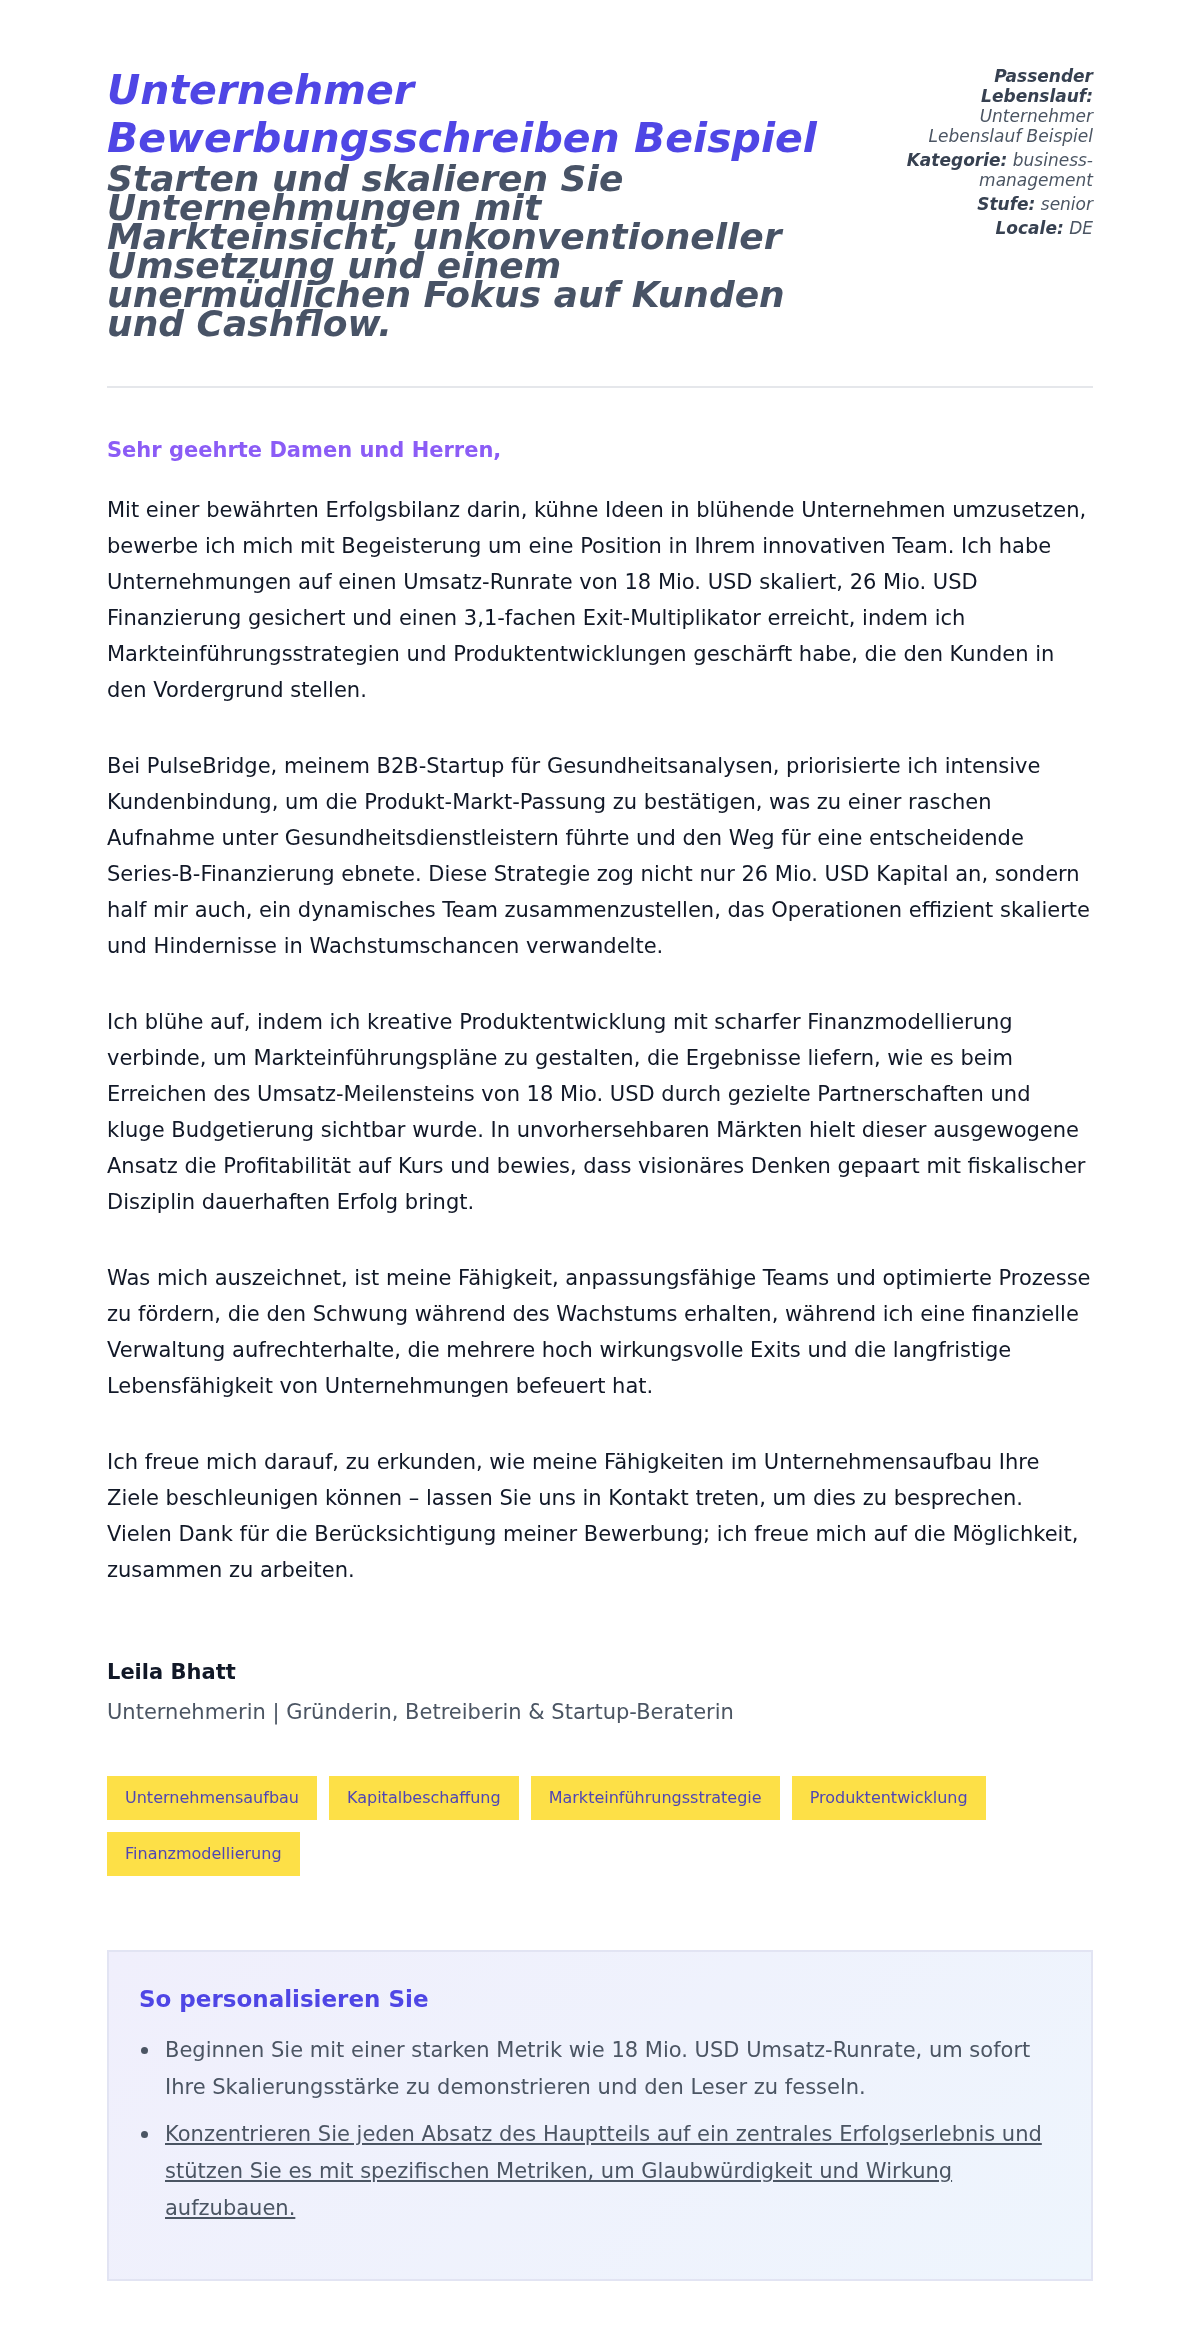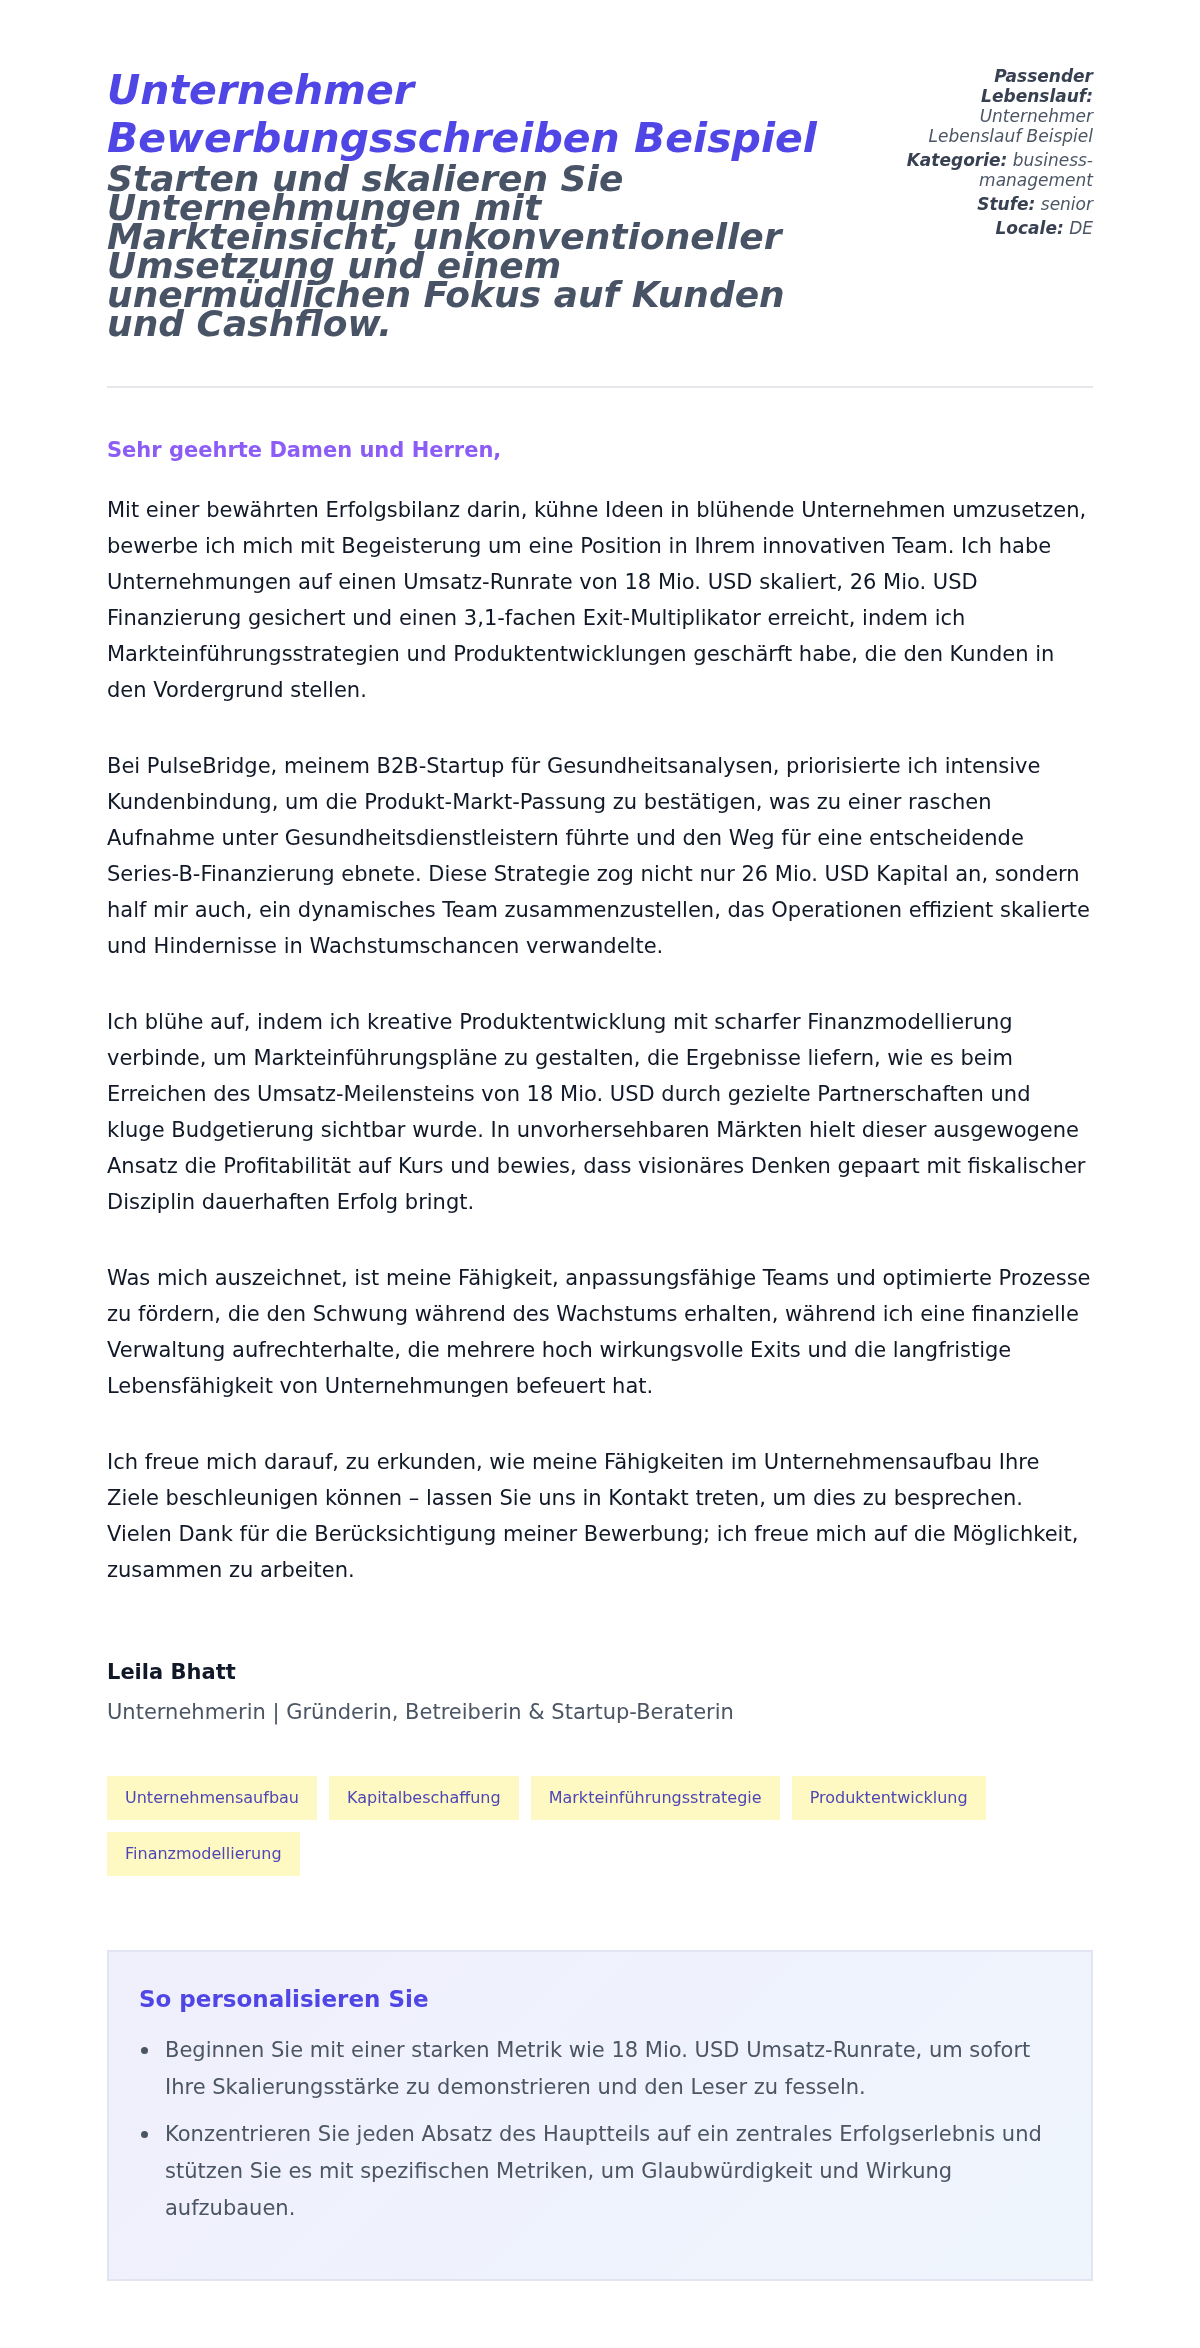--- a/index.html
+++ b/index.html
@@ -73,21 +73,21 @@
     color: #4b5563;
   }
   .tags {
     margin-top: 50px;
     display: flex;
     flex-wrap: wrap;
     gap: 12px 12px;
     width: 940px;
   }
   .tag {
-    background: #fef9c3;
+    background: #fde047;
     color: #4f46b5;
     font-size: 16px;
     line-height: 20px;
     padding: 12px 18px;
   }
   .tips {
     margin-top: 74px;
     border: 2px solid #e2e4f3;
     background: linear-gradient(135deg, #f0effc 0%, #eef5fd 100%);
     padding: 32px 30px 36px 30px;
@@ -103,21 +103,21 @@
     list-style: none;
   }
   .tips-list li {
     position: relative;
     padding-left: 26px;
     font-size: 21px;
     line-height: 37px;
     color: #4b5563;
     margin-bottom: 10px;
   }
-  .tips-list li:last-child { margin-bottom: 16px; }
+  .tips-list li:last-child { margin-bottom: 16px; text-decoration: underline; }
   .bullet {
     position: absolute;
     left: 2px;
     top: 15px;
     width: 7px;
     height: 7px;
     border-radius: 50%;
     background: #4b5563;
   }
 </style>

